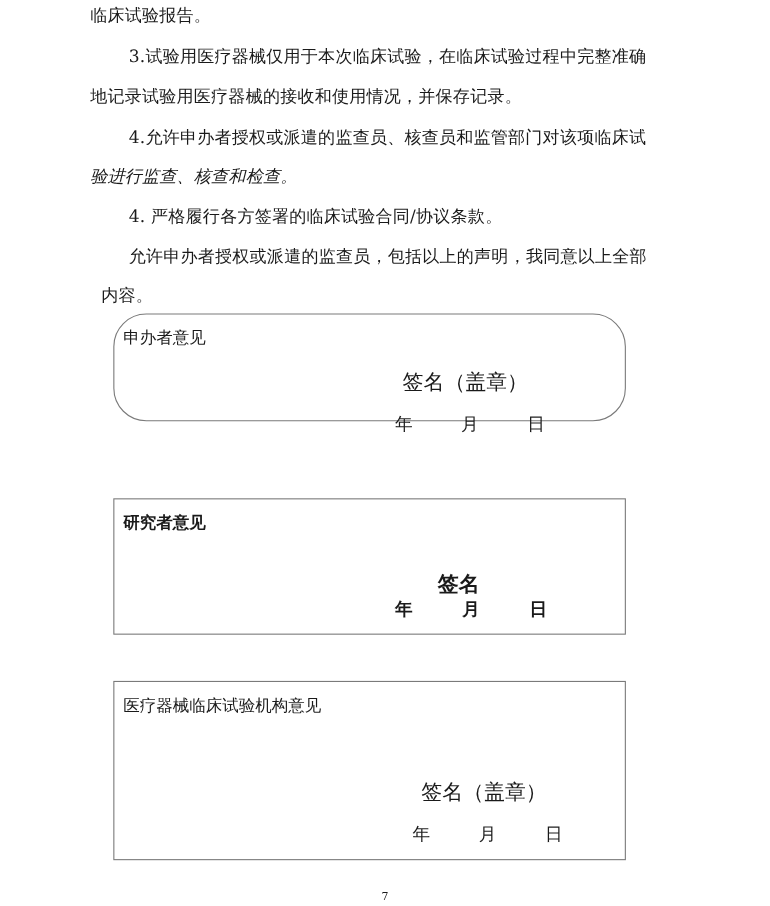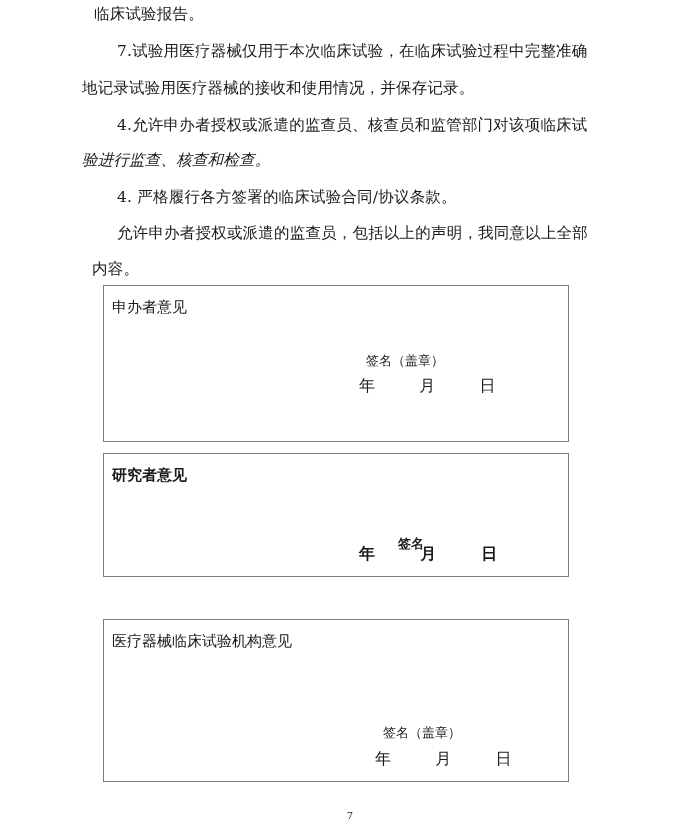--- a/index.html
+++ b/index.html
@@ -7,39 +7,39 @@
       width: 700px; height: 824px; background: #ffffff; position: relative; overflow: hidden;
       font-family: "DejaVu Serif", "Liberation Serif", serif; color: #1a1a1a;
     }
     .line {
       position: absolute; font-size: 15.5px; line-height: 20px; white-space: nowrap; letter-spacing: 0.2px;
     }
     .box {
       position: absolute; left: 103px; width: 466px; border: 1.5px solid #7a7a7a; box-sizing: border-box;
     }
     .box-title { position: absolute; left: 8px; font-size: 15px; line-height: 20px; white-space: nowrap; }
-    .sig { position: absolute; font-size: 13px; line-height: 20px; white-space: nowrap; margin-top: 13px; }
+    .sig { position: absolute; font-size: 19px; line-height: 20px; white-space: nowrap; }
     .date { position: absolute; font-size: 16px; line-height: 20px; white-space: nowrap; }
     .date span { display: inline-block; }
     .page-num { position: absolute; left: 0; width: 700px; text-align: center; top: 810px; font-size: 10px; line-height: 12px; }
   </style>
 </head>
 <body>
 
 <div>
-  <div class="line" style="left:82px;top:4px;margin-left:12px;">临床试验报告。</div>
-  <div class="line" style="left:117px;top:41px;">7.试验用医疗器械仅用于本次临床试验，在临床试验过程中完整准确</div>
+  <div class="line" style="left:82px;top:4px;">临床试验报告。</div>
+  <div class="line" style="left:117px;top:41px;">3.试验用医疗器械仅用于本次临床试验，在临床试验过程中完整准确</div>
   <div class="line" style="left:82px;top:78px;">地记录试验用医疗器械的接收和使用情况，并保存记录。</div>
   <div class="line" style="left:117px;top:115px;">4.允许申办者授权或派遣的监查员、核查员和监管部门对该项临床试</div>
   <div class="line" style="left:82px;top:150px;font-style:italic;">验进行监查、核查和检查。</div>
   <div class="line" style="left:117px;top:187px;">4. 严格履行各方签署的临床试验合同/协议条款。</div>
   <div class="line" style="left:117px;top:223px;">允许申办者授权或派遣的监查员，包括以上的声明，我同意以上全部</div>
   <div class="line" style="left:92px;top:259px;">内容。</div>
 
-  <div class="box" style="top:285px;height:157px;">
+  <div class="box" style="top:285px;height:98px;border-radius:30px;">
     <div class="box-title" style="top:11px;">申办者意见</div>
     <div class="sig" style="left:262px;top:52px;">签名（盖章）</div>
     <div class="date" style="left:255px;top:90px;">
       <span>年</span>
       <span style="width:34px"></span>
       <span>月</span>
       <span style="width:34px"></span>
       <span>日</span>
     </div>
   </div>

